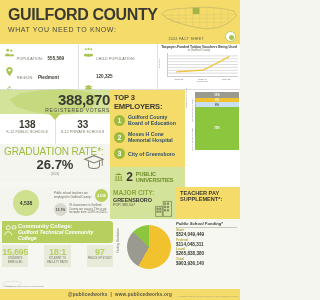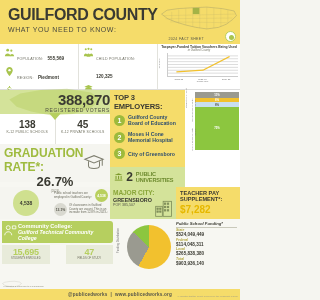--- a/index.html
+++ b/index.html
@@ -188,21 +188,21 @@
     border-right: 1px solid #e2e2dc;
   }
   .school-cell:last-child { border-right: none; }
   .school-num { font-size: 10px; font-weight: bold; color: #3a3a32; line-height: 11px; }
   .school-lab { font-size: 3.4px; letter-spacing: 0.2px; color: #70705f; line-height: 4px; text-transform: uppercase; }
 
   .grad-box {
     height: 38px; background: #f5f5f0; position: relative;
     padding: 2px 4px 0 4px;
   }
-  .grad-title { font-size: 12px; font-weight: bold; color: #9fbb3f; letter-spacing: -0.1px; }
+  .grad-title { font-size: 10px; font-weight: normal; color: #9fbb3f; letter-spacing: -0.1px; }
   .grad-val { font-size: 13px; font-weight: bold; color: #3a3a32; text-align: center; line-height: 14px; margin-top: 1px; }
   .grad-yr { font-size: 3px; color: #8a8a7a; text-align: center; }
   .grad-cap {
     position: absolute; right: 4px; top: 8px;
     width: 24px; height: 22px; opacity: 0.85;
   }
 
   .employers {
     flex: 1;
     background: #f5dc6a;
@@ -460,21 +460,21 @@
         <div class="voters-lab">REGISTERED VOTERS</div>
         <div class="voters-tri"></div>
       </div>
 
       <div class="schools-row">
         <div class="school-cell">
           <div class="school-num">138</div>
           <div class="school-lab">K-12 PUBLIC SCHOOLS</div>
         </div>
         <div class="school-cell">
-          <div class="school-num">45</div>
+          <div class="school-num">33</div>
           <div class="school-lab">K-12 PRIVATE SCHOOLS</div>
         </div>
       </div>
 
       <div class="grad-box">
         <div class="grad-title">GRADUATION RATE*:</div>
         <svg class="grad-cap" viewBox="0 0 24 24" fill="none" stroke="#6b6b5a" stroke-width="1.1">
           <path d="M2 8 L12 4 L22 8 L12 12 Z"></path>
             <path d="M6 10v5c0 2 3 3 6 3s6-1 6-3v-5"></path>
             <path d="M21 8v7"></path>
@@ -568,42 +568,45 @@
             <rect x="12.5" y="10" width="1.6" height="1.6"></rect>
             <rect x="16" y="10" width="1.6" height="1.6"></rect>
             <rect x="12.5" y="14" width="1.6" height="1.6"></rect>
             <rect x="16" y="14" width="1.6" height="1.6"></rect>
           </g>
       </svg>
     </div>
 
     <div class="pay-box">
       <div class="pay-lab">TEACHER PAY SUPPLEMENT*:</div>
-      <div class="pay-val">$7,282</div>
     </div>
   </div>
 
   <div class="cc-row">
     <div class="cc-left">
       <div class="cc-banner">
         <svg class="cc-icon" viewBox="0 0 24 24" fill="none" stroke="#fff" stroke-width="1.4">
           <circle cx="9" cy="8" r="3.4"></circle>
             <path d="M3 21c0-3.6 2.7-6 6-6s6 2.4 6 6"></path>
             <path d="M16 5h6v5h-6z"></path>
         </svg>
         <div class="cc-banner-t1">Community College:</div>
         <div class="cc-banner-t2">Guilford Technical Community College</div>
       </div>
       <div class="cc-stats">
         <div class="cc-cell">
           <div class="cc-num">15,695</div>
           <div class="cc-lab">STUDENTS ENROLLED</div>
         </div>
         <div class="cc-cell">
-          <div class="cc-num">47</div>
+          <div class="cc-num">18:1</div>
+          <div class="cc-lab">STUDENT TO FACULTY RATIO</div>
+        </div>
+        <div class="cc-cell">
+          <div class="cc-num">97</div>
           <div class="cc-lab">FIELDS OF STUDY</div>
         </div>
       </div>
     </div>
 
     <div class="fund-col">
       <div class="pie-wrap">
         <div class="pie-ylab">Funding Distribution</div>
         <div class="pie" style="background: conic-gradient(#f2c12e 0deg 209deg, #9a9a90 209deg 313deg, #8cc63f 313deg 360deg);"></div>
       </div>

